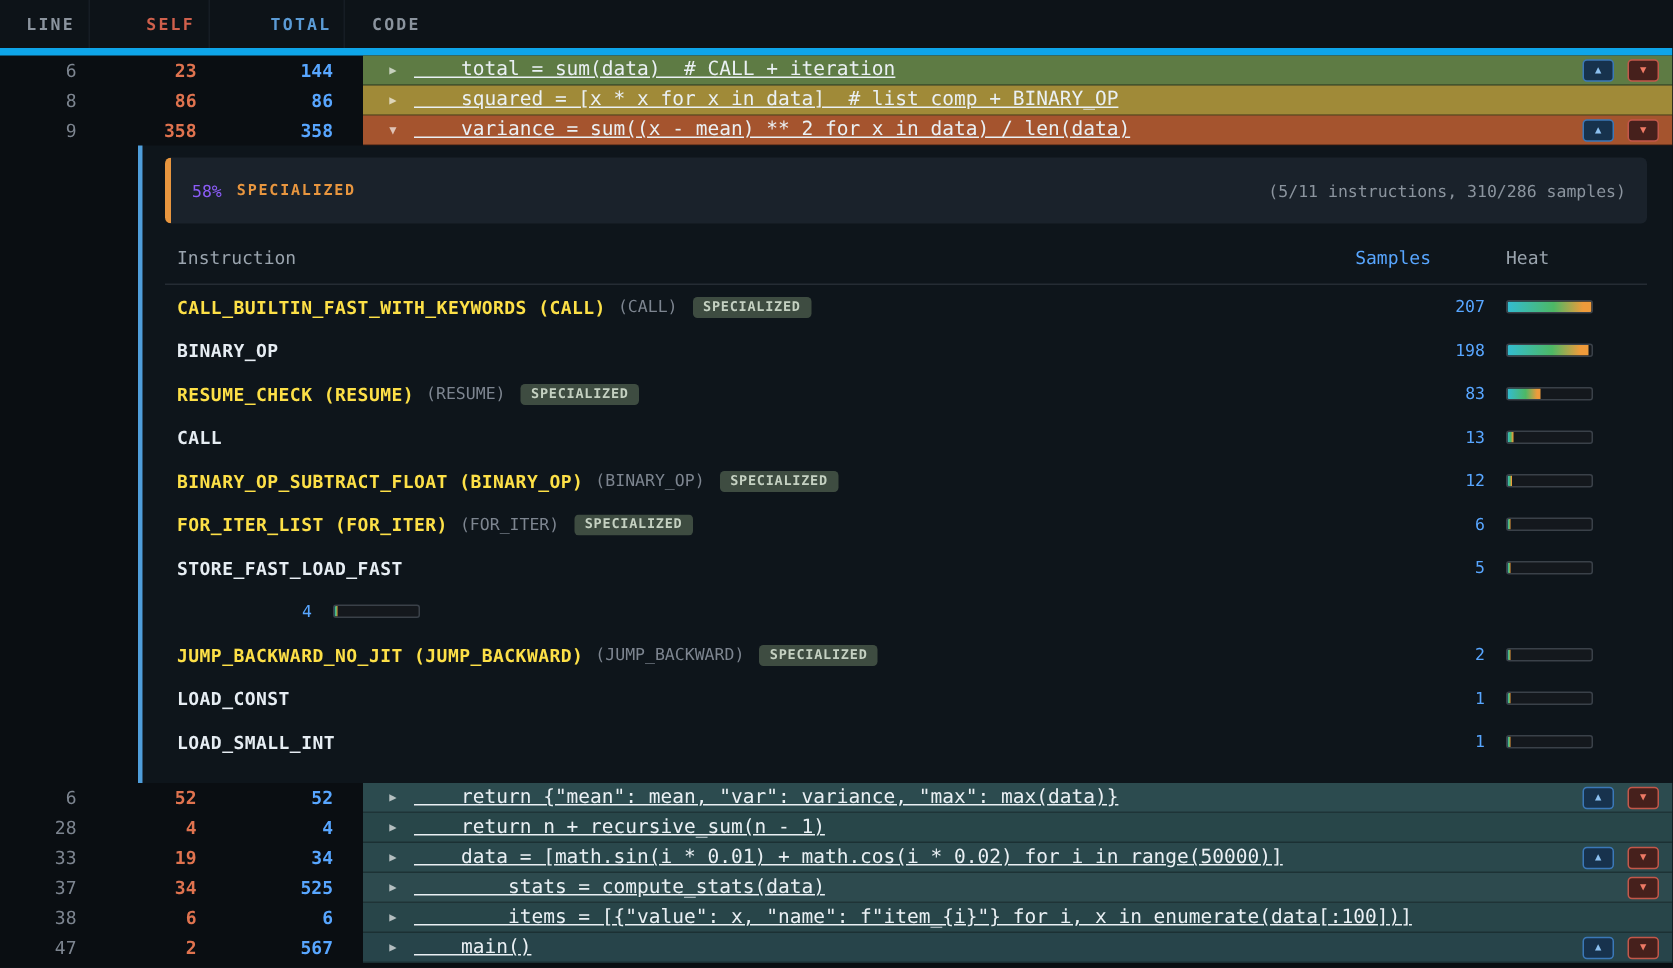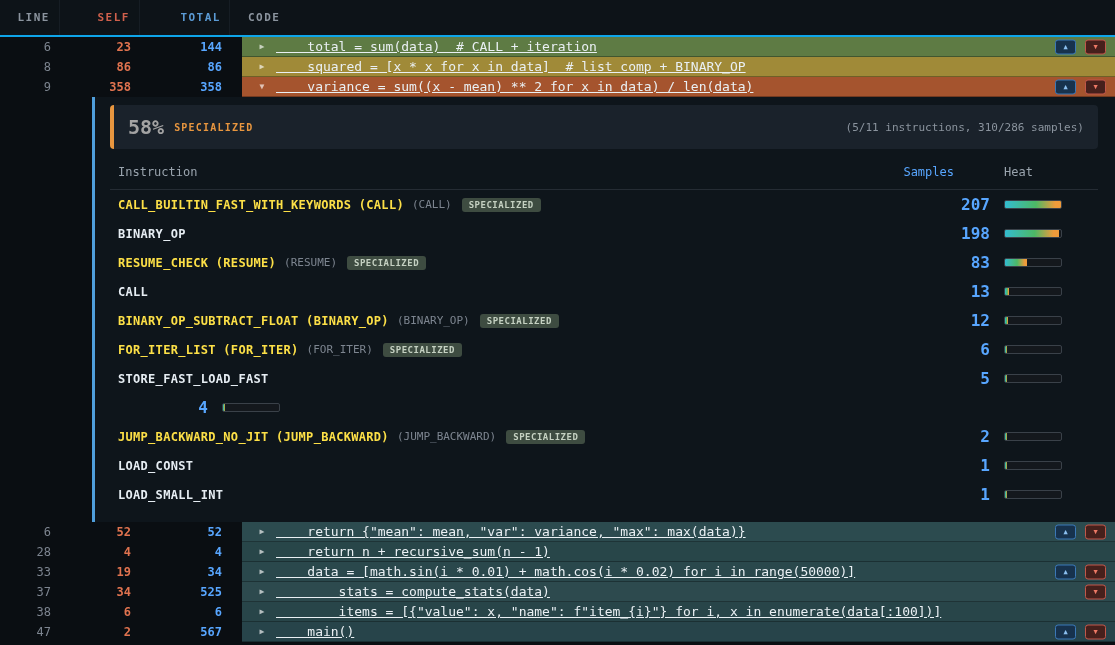--- a/index.html
+++ b/index.html
@@ -6,21 +6,21 @@
   html,body { width:1115px; height:645px; overflow:hidden; }
   body {
     background:#0a0e12;
     font-family:"DejaVu Sans Mono", monospace;
     color:#e6edf3;
   }
 
   
   .grid-header {
     display:flex; height:37px; align-items:center;
-    background:#0d1318; border-bottom:2px solid #0ea5e9;
+    background:#0d1318; border-bottom:5px solid #0ea5e9;
     color:#8b949e; font-size:11px; font-weight:bold; letter-spacing:1.5px;
   }
   .grid-header .cell { border-right:1px solid #161d24; height:100%; display:flex; align-items:center; }
   .cell.line  { width:60px;  justify-content:flex-end; padding-right:9px; }
   .cell.self  { width:80px;  justify-content:flex-end; padding-right:9px; }
   .cell.total { width:90px;  justify-content:flex-end; padding-right:8px; }
   .cell.codeh { flex:1; padding-left:18px; border-right:none; }
   .grid-header .self  { color:#d0604c; }
   .grid-header .total { color:#5b9bd5; }
 
@@ -58,42 +58,42 @@
   .expanded { position:relative; height:425px; background:#0a0e12; padding-left:95px; }
   .expanded::before {
     content:""; position:absolute; left:92px; top:0; bottom:0; width:3px; background:#4f9edb;
   }
   .expanded-inner { height:100%; background:#0e151b; padding:8px 17px 0 15px; }
 
   .summary-card {
     height:44px; background:#1a222b; border-left:4px solid #e8963f; border-radius:4px;
     display:flex; align-items:center; padding:0 14px;
   }
-  .summary-pct   { color:#a3a3a3; font-size:20px; font-weight:bold; }
+  .summary-pct   { color:#8b5cf6; font-size:11px; font-weight:normal; }
   .summary-label { color:#e8963f; font-size:10px; letter-spacing:1.2px; margin-left:10px; font-weight:bold; }
   .summary-meta  { margin-left:auto; color:#8b949e; font-size:11px; }
 
   .instr-header {
     display:flex; align-items:center; margin-top:16px; padding:0 8px 10px 8px;
     border-bottom:1px solid #252c34; color:#9aa4ae; font-size:12px;gap:36px;
   }
   .instr-header .h-name { flex:1; }
   .instr-header .h-samples { width:90px; text-align:right; color:#58a6ff; }
   .instr-header .h-heat { width:86px; margin-left:14px; }
 
   .instr-row { display:flex; align-items:center; height:29px; padding:0 8px; }
   .instr-name-wrap { flex:1; display:flex; align-items:center; white-space:nowrap; overflow:hidden; }
   .instr-name { font-size:12px; font-weight:bold; color:#e6edf3; letter-spacing:0.3px; }
   .instr-name.specialized { color:#fde047; }
   .instr-secondary { font-size:11px; color:#7d8590; margin-left:8px; }
   .badge {
     background:#3e4c41; color:#c5d1c2; font-size:9px; font-weight:bold;
     padding:2px 7px; border-radius:3px; margin-left:10px; letter-spacing:0.5px;
   }
-  .instr-samples { width:90px; text-align:right; color:#58a6ff; font-size:16px; font-weight:bold; }
+  .instr-samples { width:90px; text-align:right; color:#58a6ff; font-size:11px; font-weight:normal; }
   .heat-col { width:86px; margin-left:14px; display:flex; }
   .heat-track {
     width:58px; height:9px; background:#14181d; border:1px solid #3a4149; border-radius:2px;
     overflow:hidden;
   }
   .heat-fill {
     height:100%;
     background:linear-gradient(90deg, #33bcd0 0%, #4db865 55%, #ef9b3b 90%);
   }
 </style>

